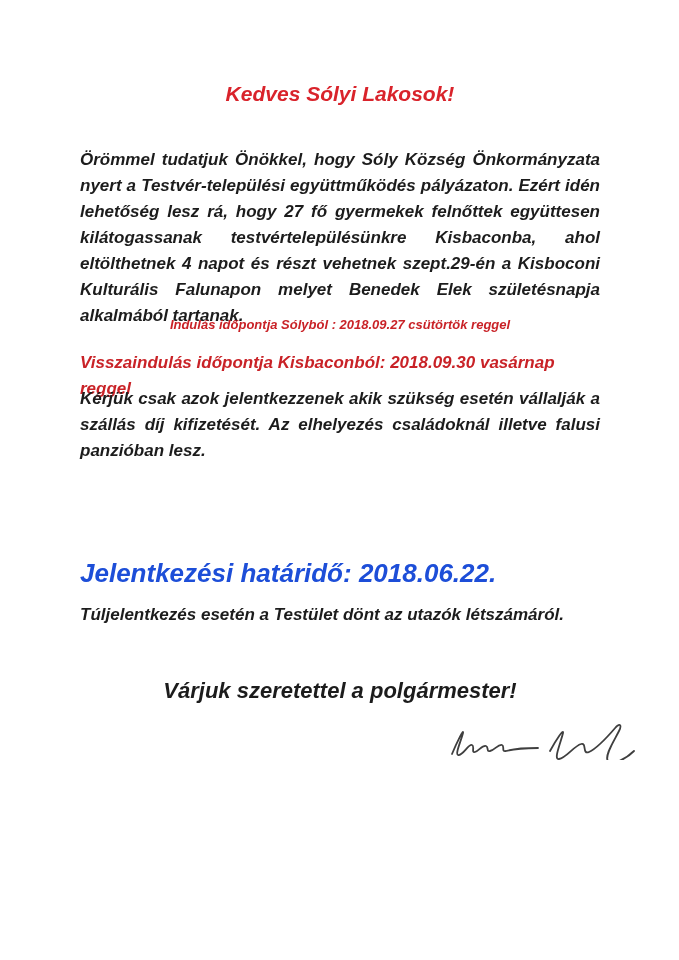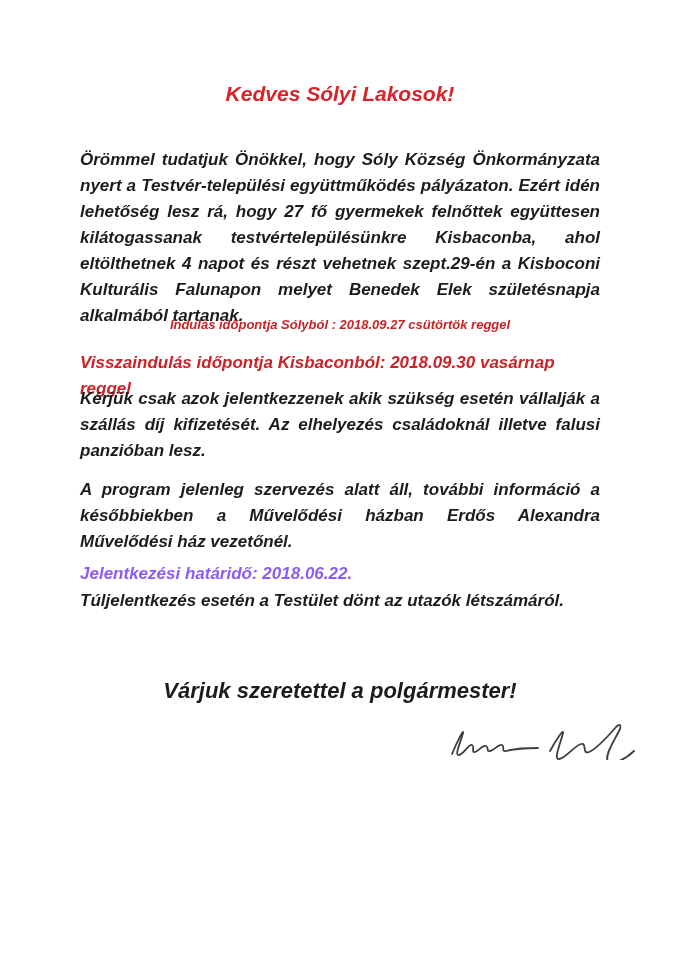--- a/index.html
+++ b/index.html
@@ -34,22 +34,22 @@
   .para {
     font-size: 17px;
     line-height: 26px;
     text-align: justify;
   }
   .para-intro      { top: 147px; }
   .sched-depart    { top: 312px; text-align: center; color: #c92227; font-size: 13px; line-height: 26px; }
   .sched-return    { top: 350px; text-align: left;   color: #c92227; font-size: 17px; line-height: 26px; }
   .para-conditions { top: 386px; }
   .para-info       { top: 477px; }
-  .deadline-line   { top: 560px; color: #8b5cf6; font-size: 17px; line-height: 27px; text-align: left; }
-  .para-note       { top: 588px; text-align: left; }
+  .deadline-line   { top: 560px; color: #1d4ed8; font-size: 26px; line-height: 27px; text-align: left; }
+  .para-note       { top: 602px; text-align: left; }
   .closing-line    { top: 677px; text-align: center; font-size: 22px; line-height: 28px; }
   .signature-area {
     position: absolute;
     left: 430px;
     top: 718px;
     width: 215px;
     text-align: center;
   }
   .signature-scribble {
     display: block;
@@ -73,21 +73,20 @@
   <div class="block doc-title">Kedves Sólyi Lakosok!</div>
 
   <div class="block para para-intro">Örömmel tudatjuk Önökkel, hogy Sóly Község Önkormányzata nyert a Testvér-települési együttműködés pályázaton. Ezért idén lehetőség lesz rá, hogy 27 fő gyermekek felnőttek együttesen kilátogassanak testvértelepülésünkre Kisbaconba, ahol eltölthetnek 4 napot és részt vehetnek szept.29-én a Kisboconi Kulturális Falunapon melyet Benedek Elek születésnapja alkalmából tartanak.</div>
 
   <div class="block sched-depart">Indulás időpontja Sólyból : 2018.09.27  csütörtök reggel</div>
 
   <div class="block sched-return">Visszaindulás időpontja Kisbaconból: 2018.09.30 vasárnap reggel</div>
 
   <div class="block para para-conditions">Kérjük csak azok jelentkezzenek akik szükség esetén vállalják a szállás díj kifizetését. Az elhelyezés családoknál illetve falusi panzióban lesz.</div>
 
-  <div class="block para para-info">A program jelenleg szervezés alatt áll, további információ a későbbiekben  a Művelődési házban Erdős Alexandra Művelődési ház vezetőnél.</div>
 
   <div class="block deadline-line">Jelentkezési határidő: 2018.06.22.</div>
 
   <div class="block para para-note">Túljelentkezés esetén a Testület dönt az utazók létszámáról.</div>
 
   <div class="block closing-line">Várjuk szeretettel a polgármester!</div>
 
   <div class="signature-area">
     <svg class="signature-scribble" width="200" height="52" viewBox="0 0 200 52">
       <g fill="none" stroke="#3f3f3f" stroke-width="1.8" stroke-linecap="round">

